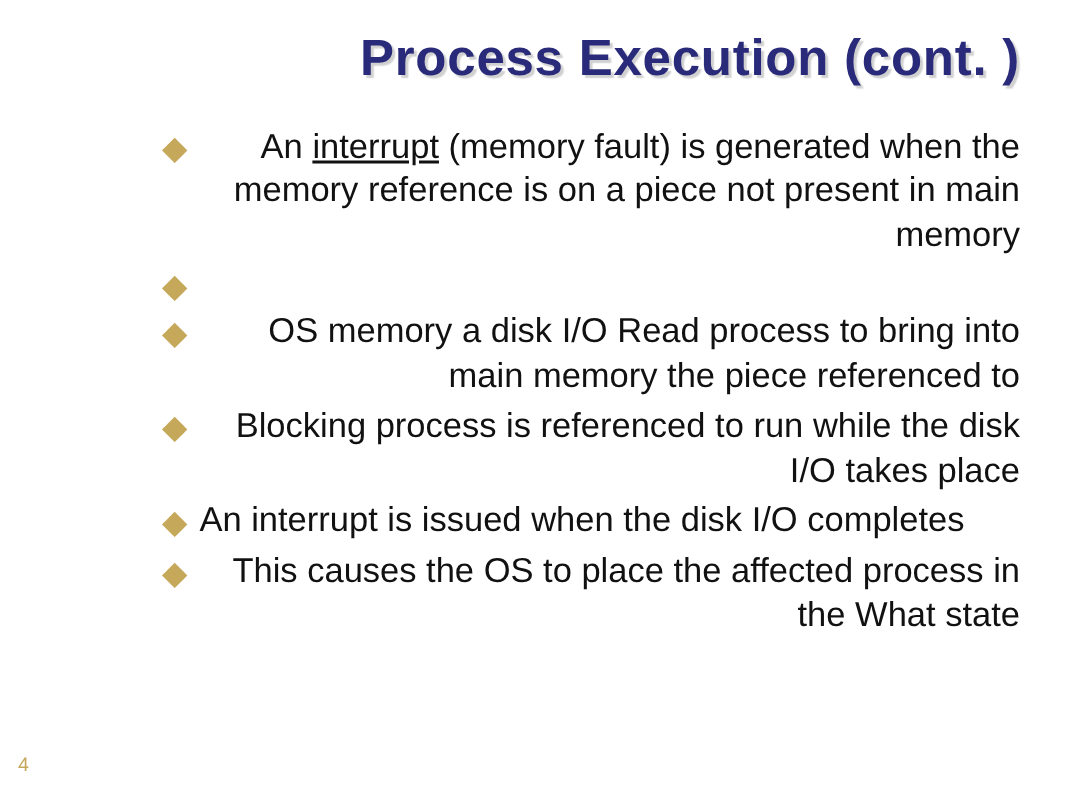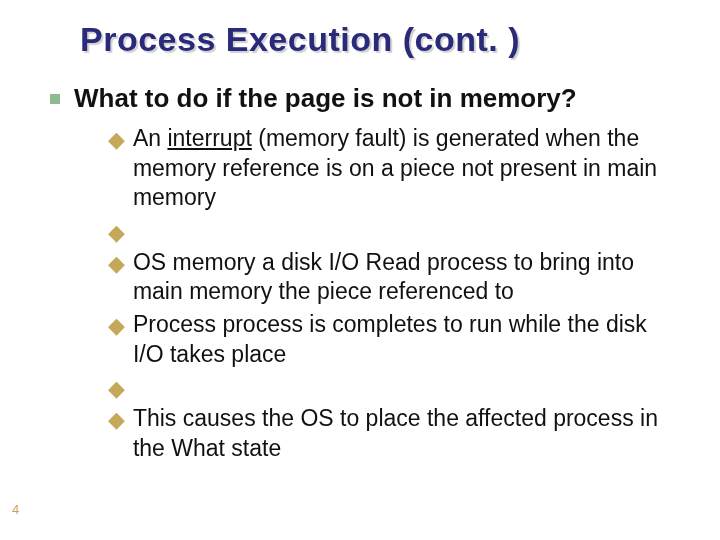--- a/index.html
+++ b/index.html
@@ -11,20 +11,21 @@
     font-family: Arial, Helvetica, sans-serif;
     position: relative;
     overflow: hidden;
   }
   .slide {
     width: 720px;
     height: 537px;
     position: relative;
     box-sizing: border-box;
     padding: 20px 40px 20px 60px;
+    text-align: right;
   }
   .title {
     font-size: 34px;
     font-weight: bold;
     color: #2a2a7a;
     text-shadow: 2px 2px 1px #d0d0d0;
     margin: 0 0 24px 20px;
     letter-spacing: 0.5px;
   }
   .level1 {
@@ -78,24 +79,20 @@
     color: #c5a85a;
   }
 </style>
 </head>
 <body>
 
 <div class="slide">
 
   <div class="title">Process Execution (cont. )</div>
 
-  <div class="level1">
-    <div class="sq-bullet"></div>
-    <div class="level1-text">What to do if the page is not in memory?</div>
-  </div>
 
   <div class="sublist">
 
     <div class="sub-item">
       <div class="dia-bullet">◆</div>
       <div class="sub-text">
         <span>An </span><span class="b u">interrupt</span><span> (memory fault) is generated when the memory reference is on a piece not present in main memory</span>
       </div>
     </div>
 
@@ -106,26 +103,29 @@
     <div class="sub-item">
       <div class="dia-bullet">◆</div>
       <div class="sub-text">
         <span>OS memory a disk </span><span class="b">I/O Read process</span><span> to bring into main memory the piece referenced to</span>
       </div>
     </div>
 
     <div class="sub-item">
       <div class="dia-bullet">◆</div>
       <div class="sub-text">
-        <span>Process process is </span><span class="b">completes</span><span> to run while the disk I/O takes place</span>
+        <span>Blocking process is </span><span class="b">referenced</span><span> to run while the disk I/O takes place</span>
       </div>
     </div>
 
     <div class="sub-item">
       <div class="dia-bullet">◆</div>
+      <div class="sub-text">
+        <span>An interrupt is issued when the disk I/O completes</span>
+      </div>
     </div>
 
     <div class="sub-item">
       <div class="dia-bullet">◆</div>
       <div class="sub-text">
         <span>This causes the OS to place the affected process in the </span><span class="b">What</span><span> state</span>
       </div>
     </div>
 
   </div>

